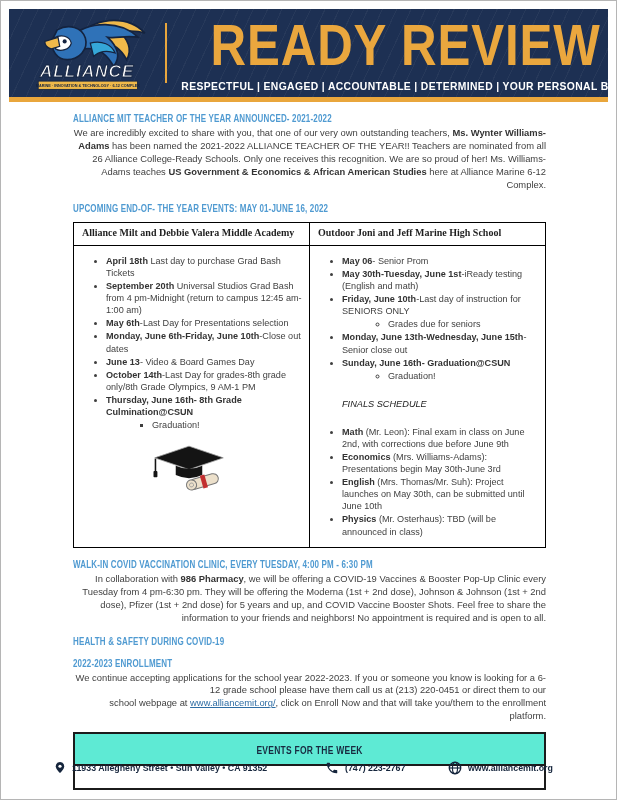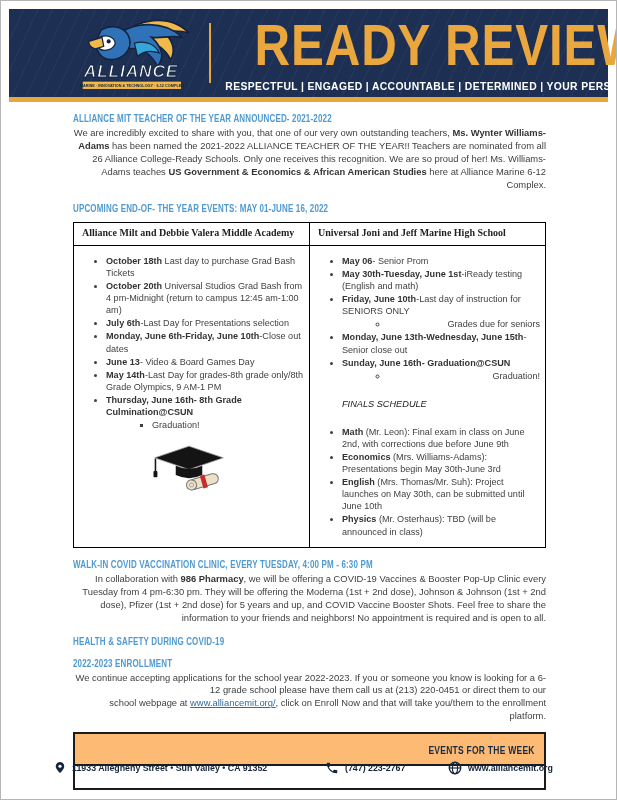--- a/index.html
+++ b/index.html
@@ -4,21 +4,21 @@
 <style>
   html,body{margin:0;padding:0;background:#fff;}
   .page{
     width:617px;height:800px;box-sizing:border-box;position:relative;
     border:1px solid #b5b5b5;background:#fff;overflow:hidden;
     font-family:"Liberation Sans",sans-serif;color:#3f3f3f;
   }
   
   .hdr{
     margin:8px 8px 0;height:88px;background:#1d3053;position:relative;
-    display:flex;align-items:center;border-bottom:5px solid #e9a63c;padding-left:44px;
+    display:flex;align-items:center;border-bottom:5px solid #e9a63c;
   }
   .hdr::before{
     content:"";position:absolute;inset:0;pointer-events:none;
     background:repeating-linear-gradient(115deg,rgba(255,255,255,.045) 0 1px,transparent 1px 13px);
   }
   .logo-wrap{width:184px;height:100%;display:flex;align-items:center;justify-content:center;position:relative;}
   .logo-svg{width:156px;height:86px;display:block;}
   .hdr-divider{width:2px;height:60px;background:#e9a63c;flex:0 0 auto;}
   .title-wrap{flex:1;text-align:center;position:relative;padding-top:1px;}
   .nl-title{
@@ -42,27 +42,27 @@
   .yr-table{width:100%;border-collapse:collapse;margin-top:8px;}
   .yr-table th{
     font-family:"Liberation Serif",serif;font-size:10px;color:#1f1f1f;text-align:left;
     border:1px solid #000;padding:4px 8px 7px;font-weight:bold;
   }
   .yr-table td{border:1px solid #000;vertical-align:top;padding:9px 5px 8px 0;width:50%;}
   ul.bullets{margin:0;padding-left:32px;font-size:9.1px;line-height:1.33;}
   ul.bullets>li{margin-bottom:1px;}
   ul.sub{margin:1px 0 0;padding-left:46px;font-size:9.1px;}
   ul.sub.square{list-style-type:square;}
-  ul.sub.circle{list-style-type:circle;text-align:right;}
+  ul.sub.circle{list-style-type:circle;}
   .finals-label{font-size:9.2px;font-weight:normal;font-style:italic;color:#222;margin:17px 0 17px 32px;}
   .grad-img{display:block;width:78px;height:54px;margin:10px auto 0;}
   
   .wk-box{border:2px solid #1b1b1b;margin-top:9px;}
   .wk-header{
-    background:#fdba74;border-bottom:2px solid #1b1b1b;text-align:right;padding:6px 0;
+    background:#5eead4;border-bottom:2px solid #1b1b1b;text-align:center;padding:6px 0;
   }
   .wk-header span{
     display:inline-block;font-size:10px;font-weight:bold;color:#182a40;
     transform:scaleX(.85);transform-origin:center;letter-spacing:.3px;
   }
   .wk-rows{padding:4px 14px 18px;}
   
   .foot{
     position:absolute;left:0;right:0;bottom:24px;
     display:flex;justify-content:center;align-items:center;gap:36px;
@@ -104,31 +104,31 @@
   <div class="content">
 
     <div class="sec-h">ALLIANCE MIT TEACHER OF THE YEAR ANNOUNCED- 2021-2022</div>
     <p class="body-text"><span>We are incredibly excited to share with you, that one of our very own outstanding teachers,  </span><span class="b">Ms. Wynter Williams-Adams</span><span> has been named the 2021-2022 ALLIANCE TEACHER OF THE YEAR!! Teachers are nominated from all 26 Alliance College-Ready Schools. Only one receives this recognition. We are so proud of her! Ms. Williams-Adams teaches </span><span class="b">US Government &amp; Economics &amp; African American Studies</span><span> here at Alliance Marine 6-12 Complex.</span></p>
 
     <div class="sec-h">UPCOMING END-OF- THE YEAR EVENTS: MAY 01-JUNE 16, 2022</div>
     <table class="yr-table">
       <tbody>
           <tr>
         <th>Alliance Milt and Debbie Valera Middle Academy</th>
-        <th>Universal Joni and Jeff Marine High School</th>
+        <th>Outdoor Joni and Jeff Marine High School</th>
       </tr>
       <tr>
         <td>
           <ul class="bullets">
-            <li><span class="b">October 18th</span><span> Last day to purchase Grad Bash Tickets</span></li>
-            <li><span class="b">October 20th</span><span> Universal Studios Grad Bash from 4 pm-Midnight (return to campus 12:45 am-1:00 am)</span></li>
-            <li><span class="b">July 6th</span><span>-Last Day for Presentations selection</span></li>
+            <li><span class="b">April 18th</span><span> Last day to purchase Grad Bash Tickets</span></li>
+            <li><span class="b">September 20th</span><span> Universal Studios Grad Bash from 4 pm-Midnight (return to campus 12:45 am-1:00 am)</span></li>
+            <li><span class="b">May 6th</span><span>-Last Day for Presentations selection</span></li>
             <li><span class="b">Monday, June 6th-Friday, June 10th</span><span>-Close out dates</span></li>
             <li><span class="b">June 13</span><span>- Video &amp; Board Games Day</span></li>
-            <li><span class="b">May 14th</span><span>-Last Day for grades-8th grade only/8th Grade Olympics, 9 AM-1 PM</span></li>
+            <li><span class="b">October 14th</span><span>-Last Day for grades-8th grade only/8th Grade Olympics, 9 AM-1 PM</span></li>
             <li><span class="b">Thursday, June 16th- 8th Grade Culmination@CSUN</span><span></span>
               <ul class="sub square">
                 <li>Graduation!</li>
               </ul>
             </li>
           </ul>
           <svg class="grad-img" viewBox="0 0 100 64">
             <polygon points="50,4 94,19 50,34 6,19" fill="#141414" stroke="#9a9a9a" stroke-width="1"></polygon>
             <path d="M33,29 L33,41 Q50,49 67,41 L67,29 Q50,37 33,29 Z" fill="#141414"></path>
             <line x1="7" y1="20" x2="7" y2="37" stroke="#141414" stroke-width="2"></line>

